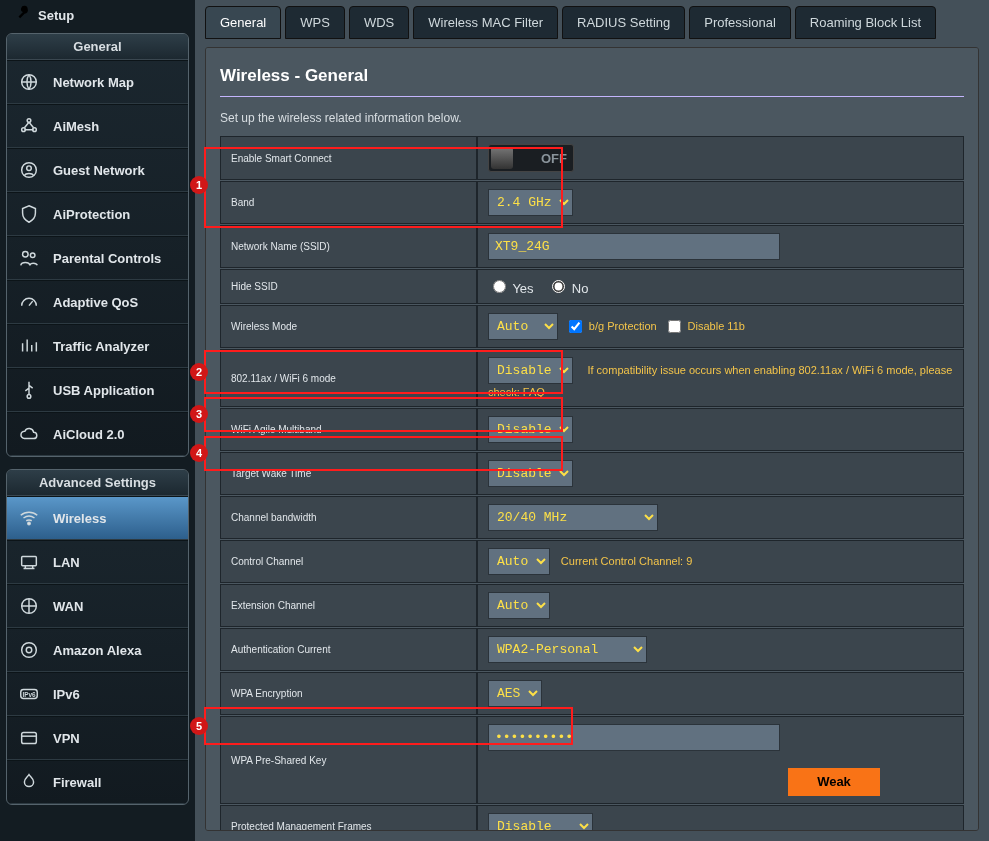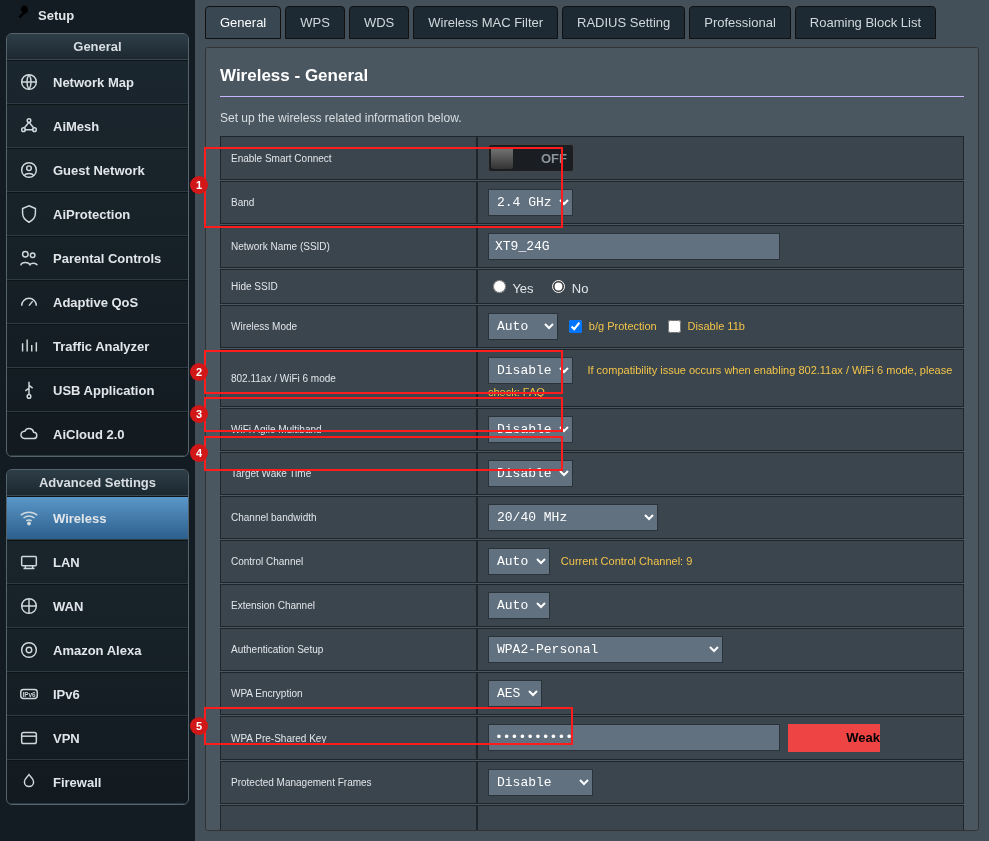--- a/index.html
+++ b/index.html
@@ -137,21 +137,21 @@
     vertical-align: middle;
   }
   table.form td.label {
     width: 235px;
     color: #e1e6ea;
     font-size: 10px;
   }
 
   select, input[type="text"], input[type="password"] {
     background: #617180;
-    color: #ffffff;
+    color: #fde047;
     border: 1px solid #2b333a;
     padding: 5px 6px;
     font-family: "Courier New", monospace;
     font-size: 13px;
     box-sizing: border-box;
   }
   input[type="text"].wide, input[type="password"].wide { width: 292px; }
   select.slim { padding: 4px 4px; }
 
   .toggle {
@@ -189,28 +189,29 @@
   .radio-row label {
     color: #e1e6ea;
     margin-right: 10px;
     font-size: 13px;
   }
   input[type="radio"] { accent-color: #fff; }
   input[type="checkbox"] { vertical-align: middle; }
 
   .weak-badge {
     display: inline-block;
-    background: #ef4444;
+    background: #f97316;
     color: #000;
     font-weight: bold;
-    text-align: right;
+    text-align: center;
     width: 92px;
     line-height: 28px;
     margin-left: 8px;
     vertical-align: top;
+    margin-top: 44px;
   }
 
   
   .redbox {
     position: absolute;
     border: 2px solid #ff1c1c;
     box-sizing: border-box;
     pointer-events: none;
     z-index: 5;
   }
@@ -500,22 +501,22 @@
           <td>
             <select class="slim"><option>Auto</option></select>
             &nbsp;&nbsp;<span class="hint">Current Control Channel: 9</span>
           </td>
         </tr>
         <tr>
           <td class="label">Extension Channel</td>
           <td><select class="slim"><option>Auto</option></select></td>
         </tr>
         <tr>
-          <td class="label">Authentication Setup</td>
-          <td><select class="slim" style="width:235px"><option>WPA2-Personal</option></select></td>
+          <td class="label">Authentication Current</td>
+          <td><select class="slim" style="width:159px"><option>WPA2-Personal</option></select></td>
         </tr>
         <tr>
           <td class="label">WPA Encryption</td>
           <td><select class="slim"><option>AES</option></select></td>
         </tr>
         <tr>
           <td class="label">WPA Pre-Shared Key</td>
           <td>
             <input type="text" class="wide" value="••••••••••" style=""><span class="weak-badge">Weak</span>
           </td>

